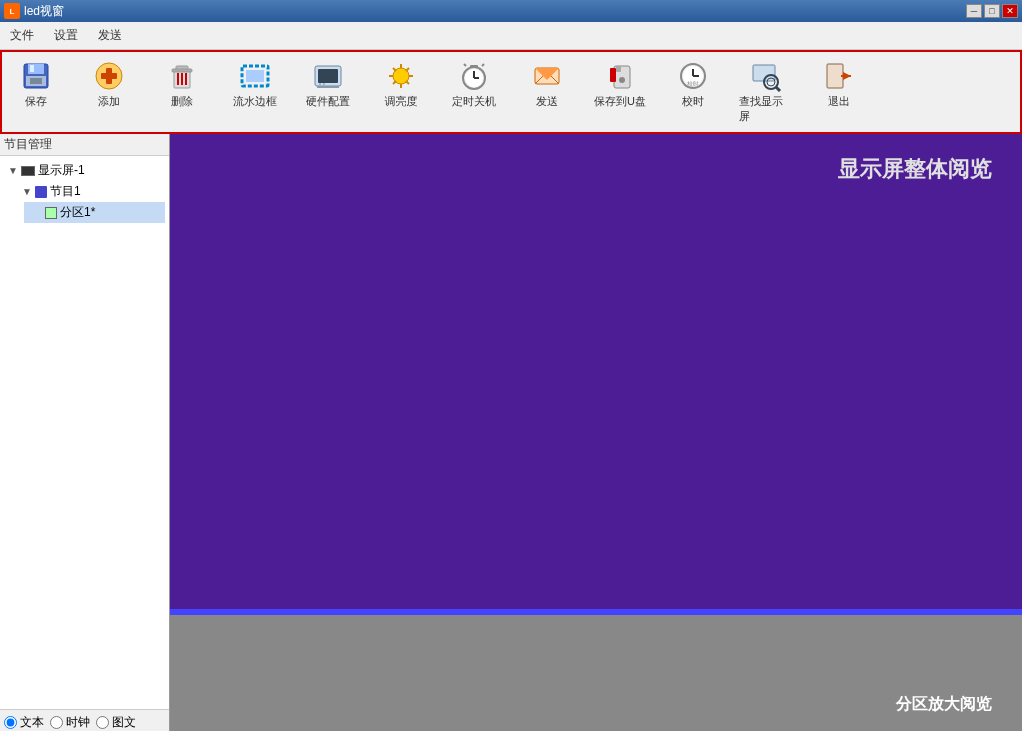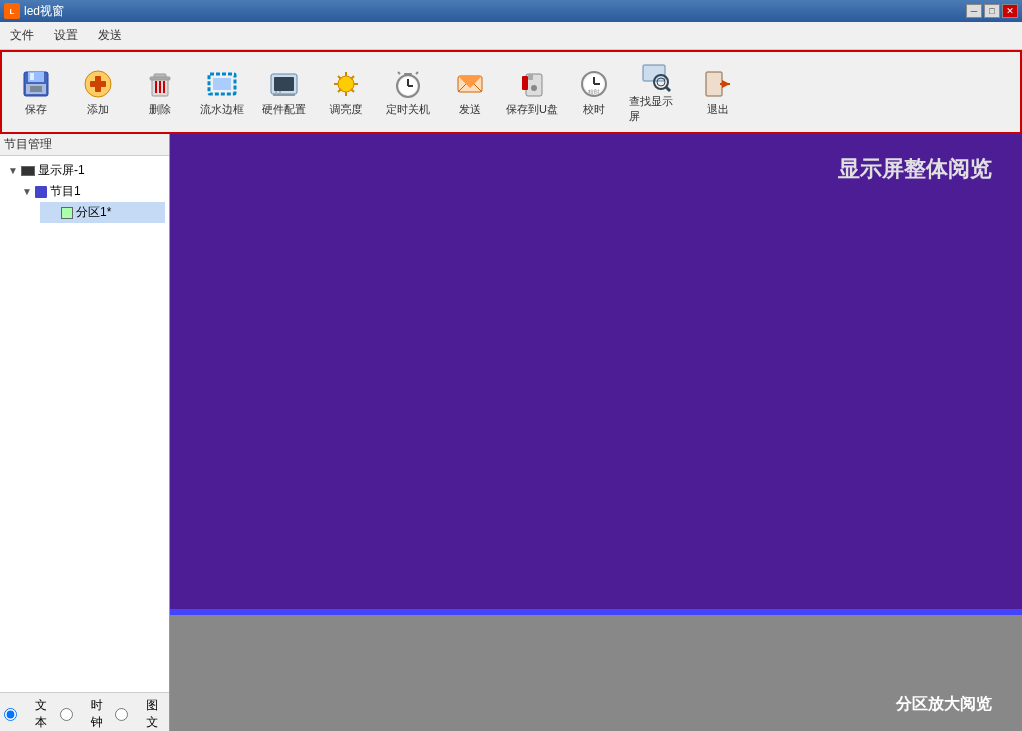--- a/index.html
+++ b/index.html
@@ -74,22 +74,22 @@
       cursor: pointer;
       color: #333;
     }
 
     
     .toolbar {
       background: #f0f0f0;
       border: 2px solid #cc0000;
       padding: 4px;
       display: flex;
-      gap: 2px;
-      align-items: center;
+      gap: 13px;
+      align-items: flex-start;
       flex-wrap: wrap;
     }
     .tool-btn {
       display: flex;
       flex-direction: column;
       align-items: center;
       width: 60px;
       padding: 3px 2px;
       cursor: pointer;
       border: 1px solid transparent;
@@ -158,35 +158,35 @@
       border-radius: 1px;
     }
     .tree-icon-zone {
       width: 12px;
       height: 12px;
       background: #aaffaa;
       border: 1px solid #666;
       display: inline-block;
     }
     .tree-indent-1 { margin-left: 14px; }
-    .tree-indent-2 { margin-left: 36px; }
+    .tree-indent-2 { margin-left: 20px; }
 
     .bottom-radio-bar {
       padding: 4px;
       background: #f0f0f0;
       border-top: 1px solid #ccc;
       display: flex;
       align-items: center;
       gap: 6px;
       font-size: 12px;
     }
     .radio-label {
       display: flex;
       align-items: center;
-      gap: 18px;
+      gap: 3px;
       cursor: pointer;
     }
 
     
     .right-panel {
       flex: 1;
       display: flex;
       flex-direction: column;
       background: #b0b0b0;
       position: relative;

